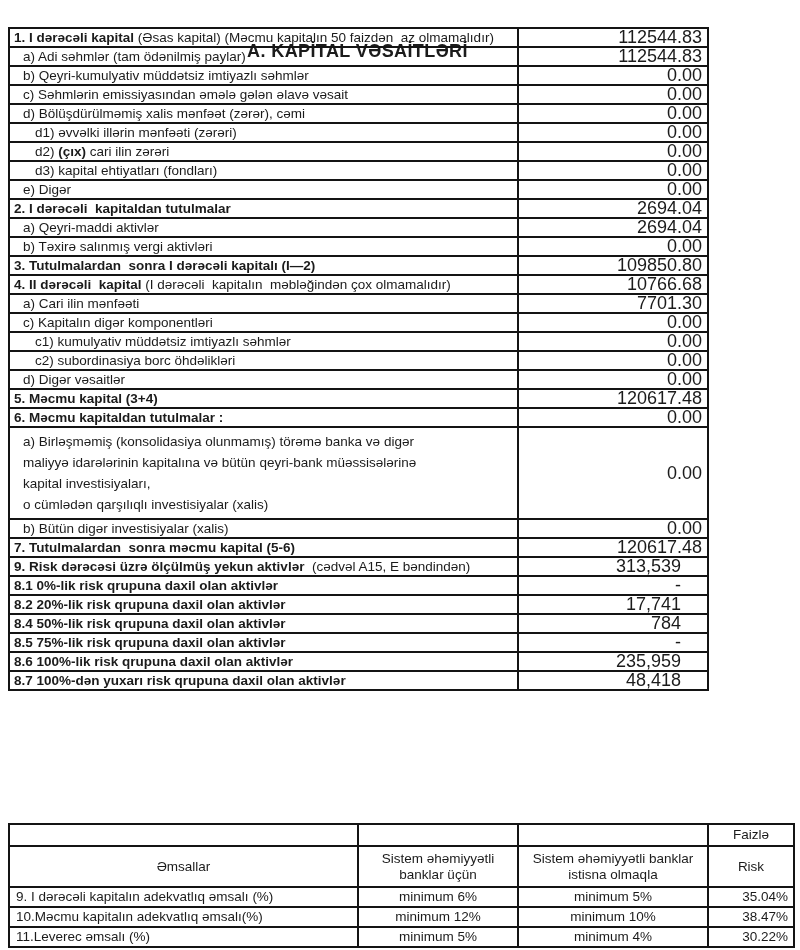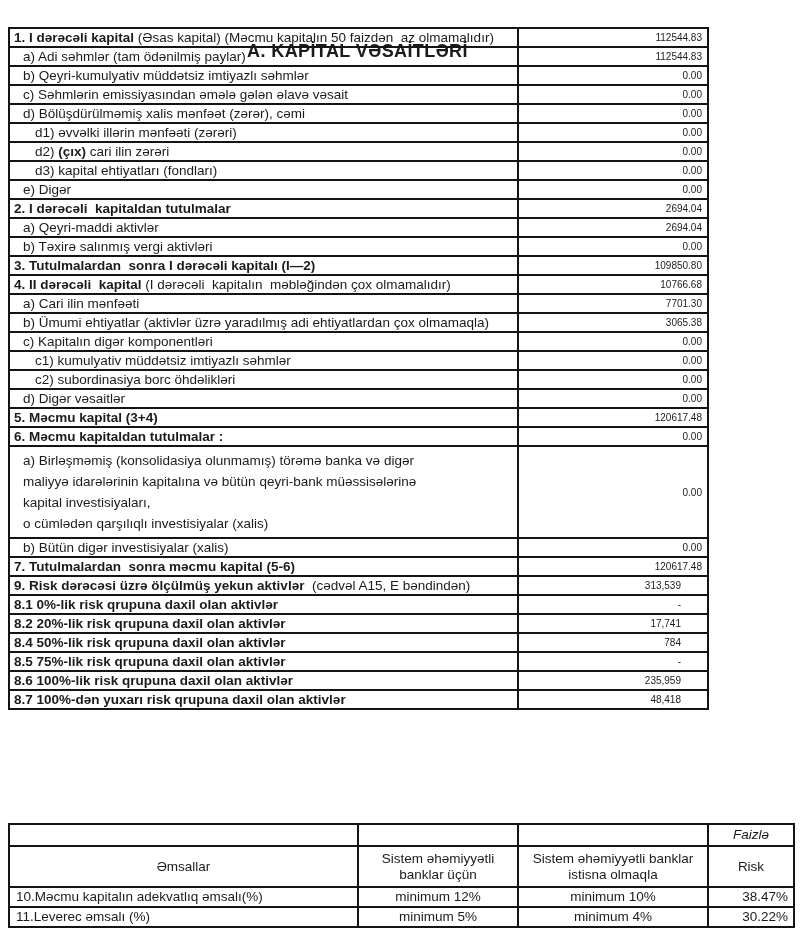--- a/index.html
+++ b/index.html
@@ -26,38 +26,38 @@
   .capital .c-value { width: 190px; }
   .capital td {
     font-size: 13.5px; line-height: 15px;
     padding: 1px 4px;
   }
   .capital td.label { vertical-align: middle; white-space: pre-wrap; }
   .capital td.ind1 { padding-left: 13px; }
   .capital td.ind2 { padding-left: 25px; }
   .capital td.value {
     text-align: right; vertical-align: middle;
-    padding-right: 5px; font-size: 10px;
+    padding-right: 5px; font-size: 18px;
   }
   .capital td.value.wide { padding-right: 26px; }
   .bold { font-weight: 700; }
   .capital tr.tall td { line-height: 21px; padding-top: 3px; padding-bottom: 3px; }
 
   
   .ratios { position: absolute; top: 823px; left: 8px; width: 785px; }
   .ratios .r-c1 { width: 349px; }
   .ratios .r-c2 { width: 160px; }
   .ratios .r-c3 { width: 190px; }
   .ratios .r-c4 { width: 86px; }
   .ratios td, .ratios th {
     font-size: 13.5px; line-height: 16px; font-weight: 400;
     padding: 1px 4px;
   }
   .ratios thead tr.corner td { height: 22px; vertical-align: middle; }
-  .ratios td.faizle { font-style: italic; text-align: center; }
+  .ratios td.faizle { text-align: center; }
   .ratios th { text-align: center; vertical-align: middle; height: 41px; }
   .ratios tbody td { height: 19px; vertical-align: middle; }
   .ratios tbody td.r-label { text-align: left; padding-left: 6px; }
   .ratios tbody td.r-sys, .ratios tbody td.r-nonsys { text-align: center; }
   .ratios tbody td.r-fact { text-align: right; padding-right: 5px; }
 </style>
 </head>
 <body>
 
 <div class="page">
@@ -122,24 +122,20 @@
           <td class="label"><span class="bold">3. Tutulmalardan  sonra I dərəcəli kapitalı (I—2)</span></td>
           <td class="value">109850.80</td>
         </tr>
         <tr>
           <td class="label"><span class="bold">4. II dərəcəli  kapital</span><span> (I dərəcəli  kapitalın  məbləğindən çox olmamalıdır)</span></td>
           <td class="value">10766.68</td>
         </tr>
         <tr>
           <td class="label ind1"><span>a) Cari ilin mənfəəti</span></td>
           <td class="value">7701.30</td>
-        </tr>
-        <tr>
-          <td class="label ind1"><span>b) Ümumi ehtiyatlar (aktivlər üzrə yaradılmış adi ehtiyatlardan çox olmamaqla)</span></td>
-          <td class="value">3065.38</td>
         </tr>
         <tr>
           <td class="label ind1"><span>c) Kapitalın digər komponentləri</span></td>
           <td class="value">0.00</td>
         </tr>
         <tr>
           <td class="label ind2"><span>c1) kumulyativ müddətsiz imtiyazlı səhmlər</span></td>
           <td class="value">0.00</td>
         </tr>
         <tr>
@@ -220,20 +216,26 @@
       </tr>
       <tr>
         <th>Əmsallar</th>
         <th>Sistem əhəmiyyətli banklar üçün</th>
         <th>Sistem əhəmiyyətli banklar istisna olmaqla</th>
         <th>Risk</th>
       </tr>
     </thead>
     <tbody>
         <tr>
+          <td class="r-label">9. I dərəcəli kapitalın adekvatlıq əmsalı (%)</td>
+          <td class="r-sys">minimum 6%</td>
+          <td class="r-nonsys">minimum 5%</td>
+          <td class="r-fact">35.04%</td>
+        </tr>
+        <tr>
           <td class="r-label">10.Məcmu kapitalın adekvatlıq əmsalı(%)</td>
           <td class="r-sys">minimum 12%</td>
           <td class="r-nonsys">minimum 10%</td>
           <td class="r-fact">38.47%</td>
         </tr>
         <tr>
           <td class="r-label">11.Leverec əmsalı (%)</td>
           <td class="r-sys">minimum 5%</td>
           <td class="r-nonsys">minimum 4%</td>
           <td class="r-fact">30.22%</td>

